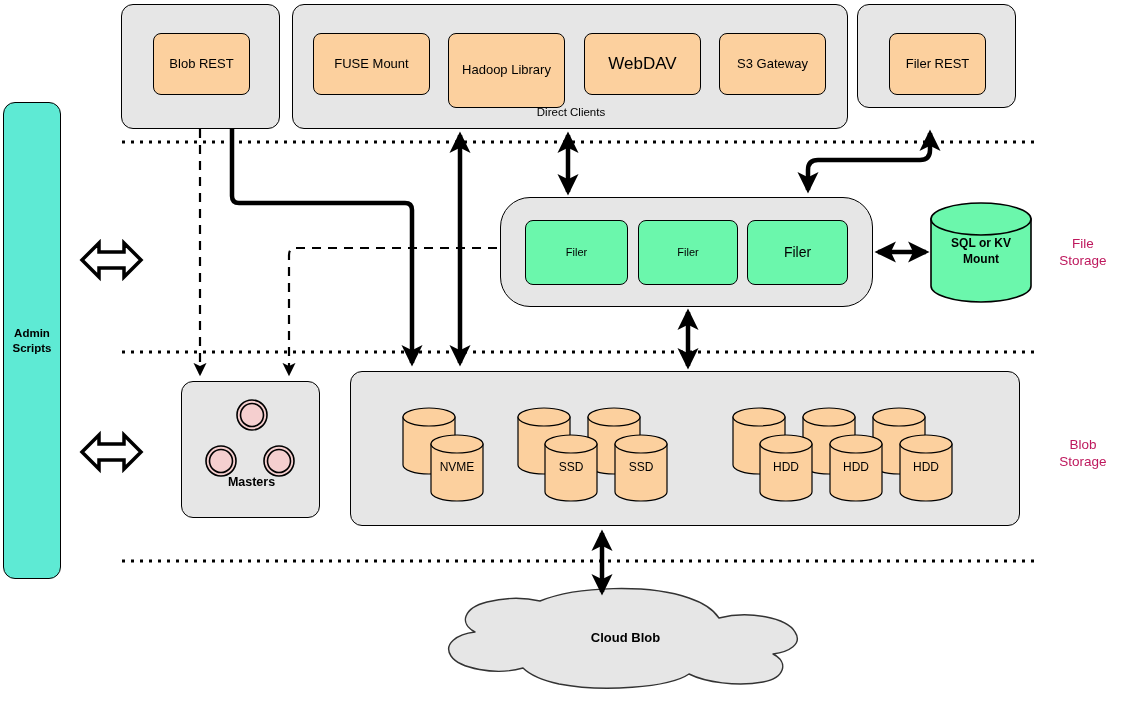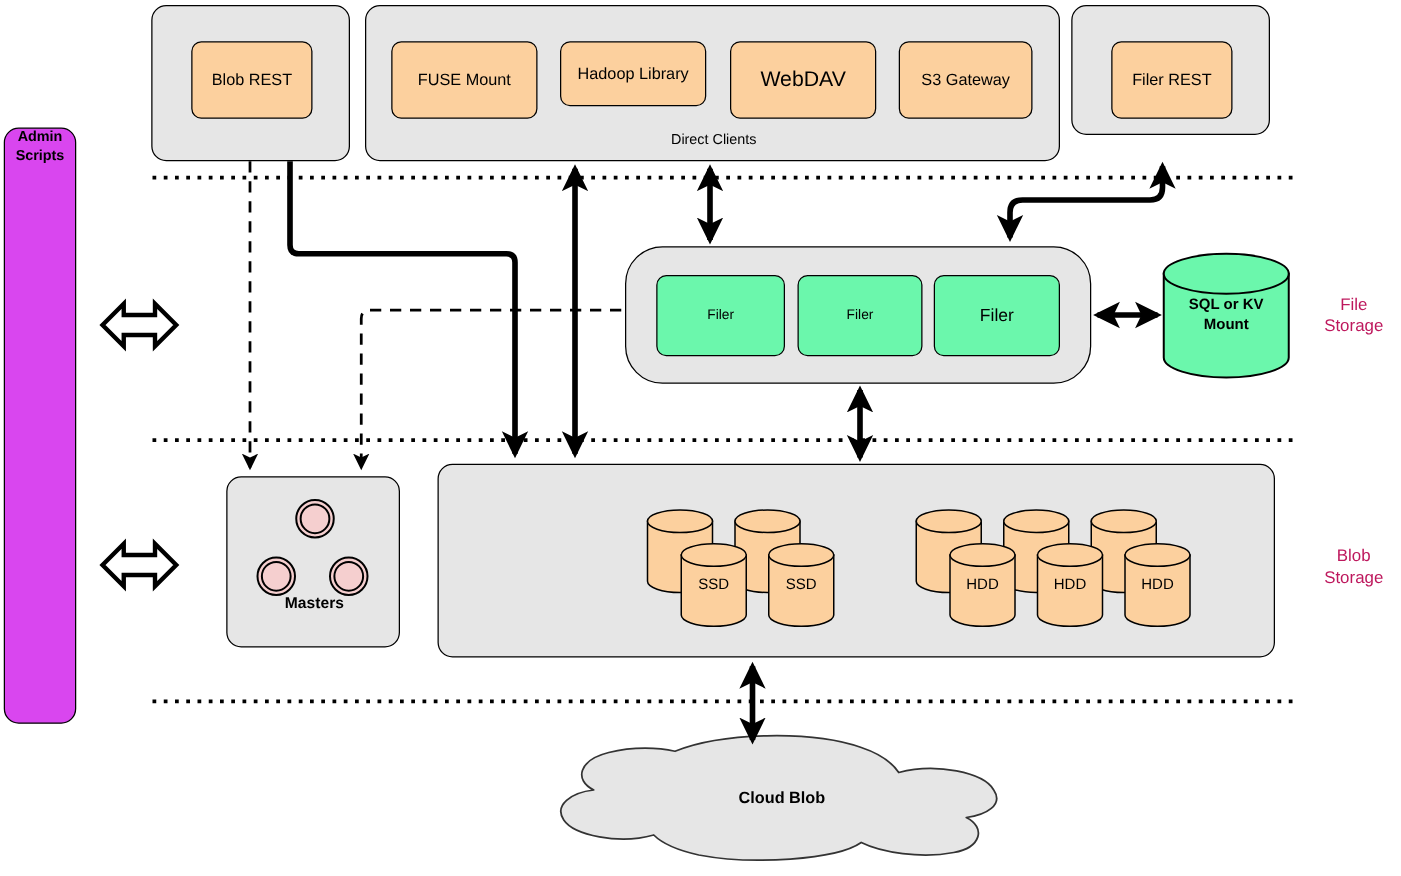--- a/index.html
+++ b/index.html
@@ -13,22 +13,22 @@
   .node{border:1px solid #000;border-radius:8px;display:flex;align-items:center;
         justify-content:center;text-align:center;line-height:1.15;}
   .node.orange{background:#fcd09e;}
   .node.green{background:#6bf7ac;}
   .node-label{pointer-events:none;}
 
   .grp-caption{position:absolute;text-align:center;font-size:11.5px;color:#000;}
 
   .side-label{position:absolute;text-align:center;font-size:13.5px;line-height:1.25;color:#be185d;}
 
-  .sidebar{background:#d946ef;border:1px solid #000;border-radius:12px;
-           display:flex;align-items:flex-start;justify-content:center;}
+  .sidebar{background:#5eead4;border:1px solid #000;border-radius:12px;
+           display:flex;align-items:center;justify-content:center;}
   .sidebar-text{font-size:11.5px;font-weight:bold;text-align:center;line-height:1.3;}
 
   .cloud-label{position:absolute;font-size:13px;font-weight:bold;text-align:center;width:100%;}
 
   svg{overflow:visible;}
   .lyr{position:absolute;left:0;top:0;width:1121px;height:701px;pointer-events:none;}
 </style>
 </head>
 <body>
 
@@ -62,21 +62,21 @@
   <div class="abs group-box" style="left:121px;top:4px;width:159px;height:125px;">
     <div class="abs node orange" style="left:31px;top:28px;width:97px;height:62px;">
       <span class="node-label" style="font-size:13px;">Blob REST</span>
     </div>
   </div>
 
   <div class="abs group-box" style="left:292px;top:4px;width:556px;height:125px;">
     <div class="abs node orange" style="left:20px;top:28px;width:117px;height:62px;">
       <span class="node-label" style="font-size:13px;">FUSE Mount</span>
     </div>
-    <div class="abs node orange" style="left:155px;top:28px;width:117px;height:52px;">
+    <div class="abs node orange" style="left:155px;top:28px;width:117px;height:75px;">
       <span class="node-label" style="font-size:13px;">Hadoop Library</span>
     </div>
     <div class="abs node orange" style="left:291px;top:28px;width:117px;height:62px;">
       <span class="node-label" style="font-size:17px;">WebDAV</span>
     </div>
     <div class="abs node orange" style="left:426px;top:28px;width:107px;height:62px;">
       <span class="node-label" style="font-size:13px;">S3 Gateway</span>
     </div>
     <div class="grp-caption" style="left:0;top:101px;width:556px;">Direct Clients</div>
   </div>
@@ -122,20 +122,31 @@
       <g stroke="#000" stroke-width="1.6" fill="#f5cfcf">
         <circle cx="97" cy="79" r="15"></circle>
           <circle cx="97" cy="79" r="11.5"></circle>
       </g>
     </svg>
     <div class="abs" style="left:0;top:93px;width:139px;text-align:center;font-size:12.5px;font-weight:bold;">Masters</div>
   </div>
 
   <div class="abs group-box" style="left:350px;top:371px;width:670px;height:155px;">
 
+    <div class="abs" style="left:50px;top:28px;width:110px;height:105px;">
+      <svg width="110" height="105">
+        <g stroke="#000" stroke-width="1.2" fill="#fcd09e">
+          <path d="M2,17 L2,65 A26,9 0 0 0 54,65 L54,17 Z"></path>
+            <ellipse cx="28" cy="17" rx="26" ry="9"></ellipse>
+          <path d="M30,44 L30,92 A26,9 0 0 0 82,92 L82,44 Z"></path>
+            <ellipse cx="56" cy="44" rx="26" ry="9"></ellipse>
+        </g>
+      </svg>
+      <div class="abs" style="left:30px;top:60px;width:52px;text-align:center;font-size:12px;">NVME</div>
+    </div>
 
     <div class="abs" style="left:165px;top:28px;width:180px;height:105px;">
       <svg width="180" height="105">
         <g stroke="#000" stroke-width="1.2" fill="#fcd09e">
           <path d="M2,17 L2,65 A26,9 0 0 0 54,65 L54,17 Z"></path>
             <ellipse cx="28" cy="17" rx="26" ry="9"></ellipse>
           <path d="M72,17 L72,65 A26,9 0 0 0 124,65 L124,17 Z"></path>
             <ellipse cx="98" cy="17" rx="26" ry="9"></ellipse>
           <path d="M29,44 L29,92 A26,9 0 0 0 81,92 L81,44 Z"></path>
             <ellipse cx="55" cy="44" rx="26" ry="9"></ellipse>

